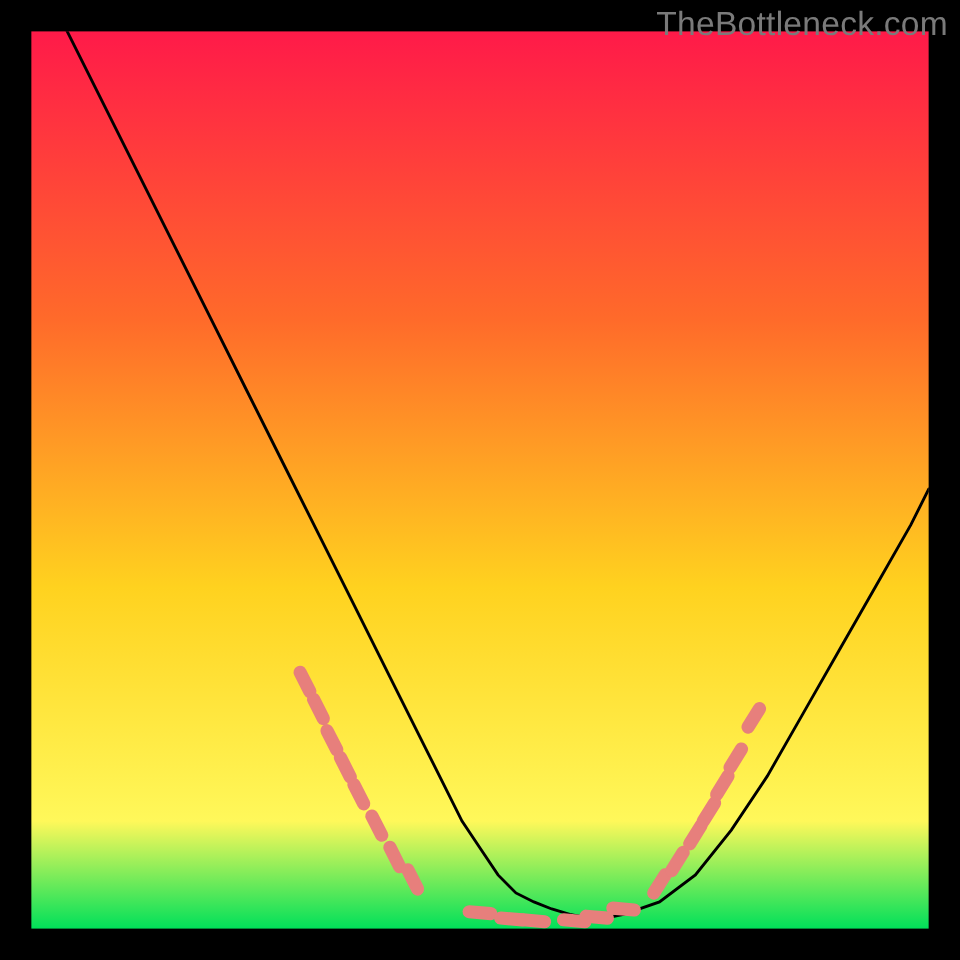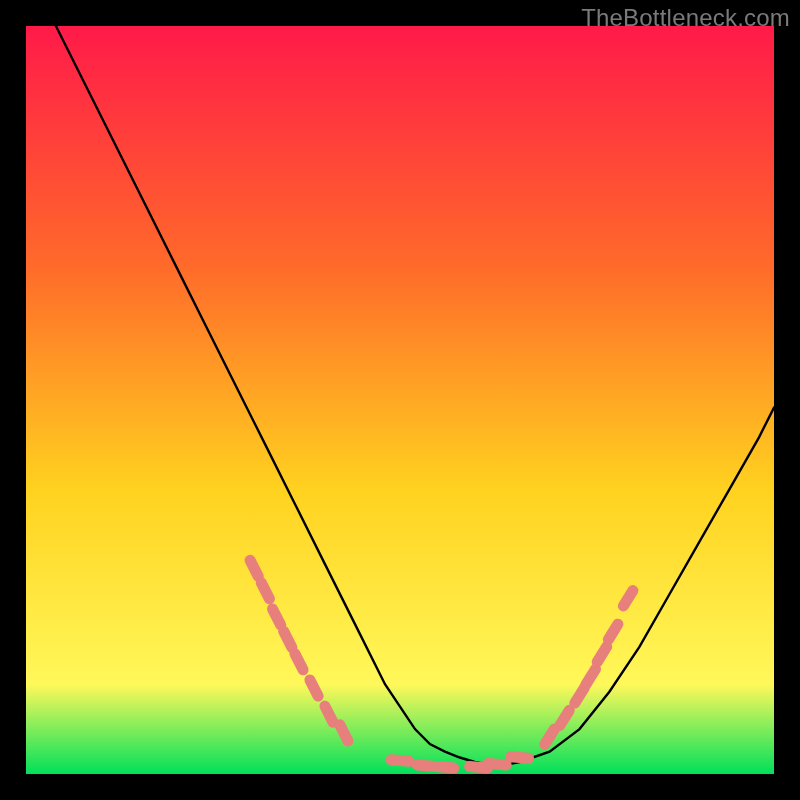--- a/index.html
+++ b/index.html
@@ -24,21 +24,21 @@
     left: 26px;
     top: 26px;
     width: 748px;
     height: 748px;
   }
   .watermark {
     position: absolute;
     top: 4px;
     right: 10px;
     color: #7a7a7a;
-    font-size: 24px;
+    font-size: 28px;
     font-weight: 500;
     letter-spacing: 0.2px;
     user-select: none;
   }
   svg { display: block; }
 </style>
 </head>
 <body>
 
 <div class="frame"></div>

